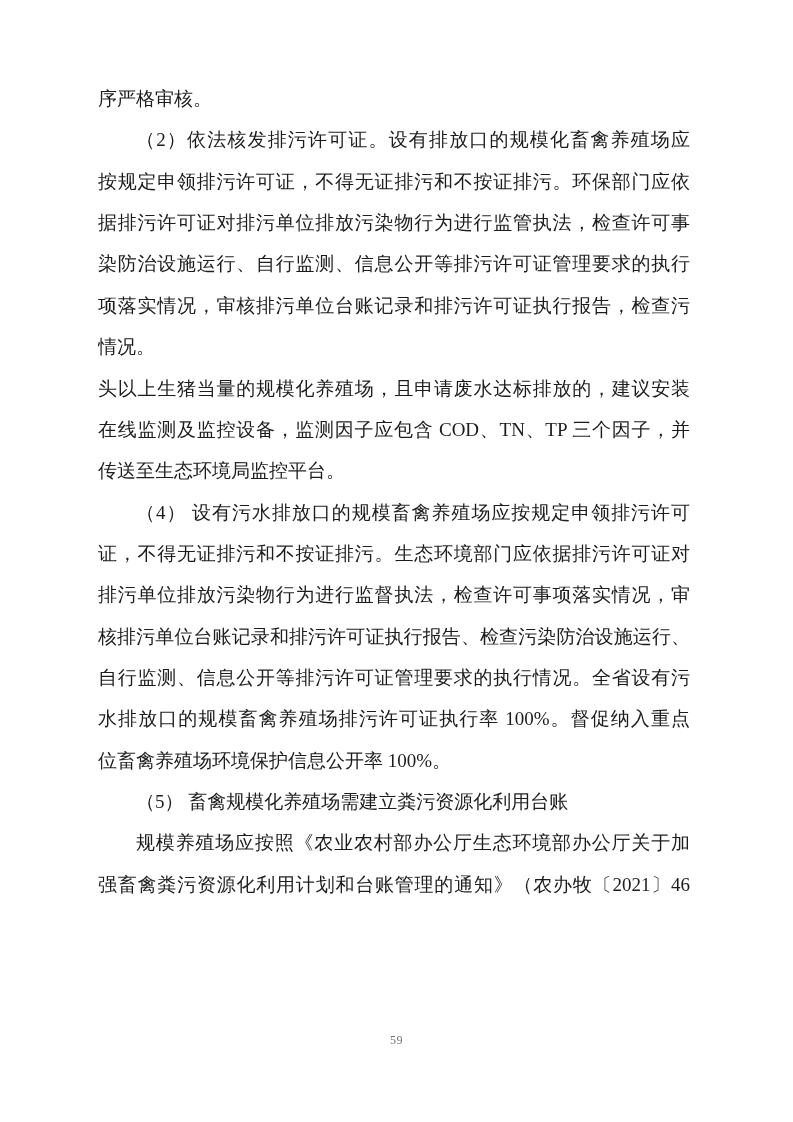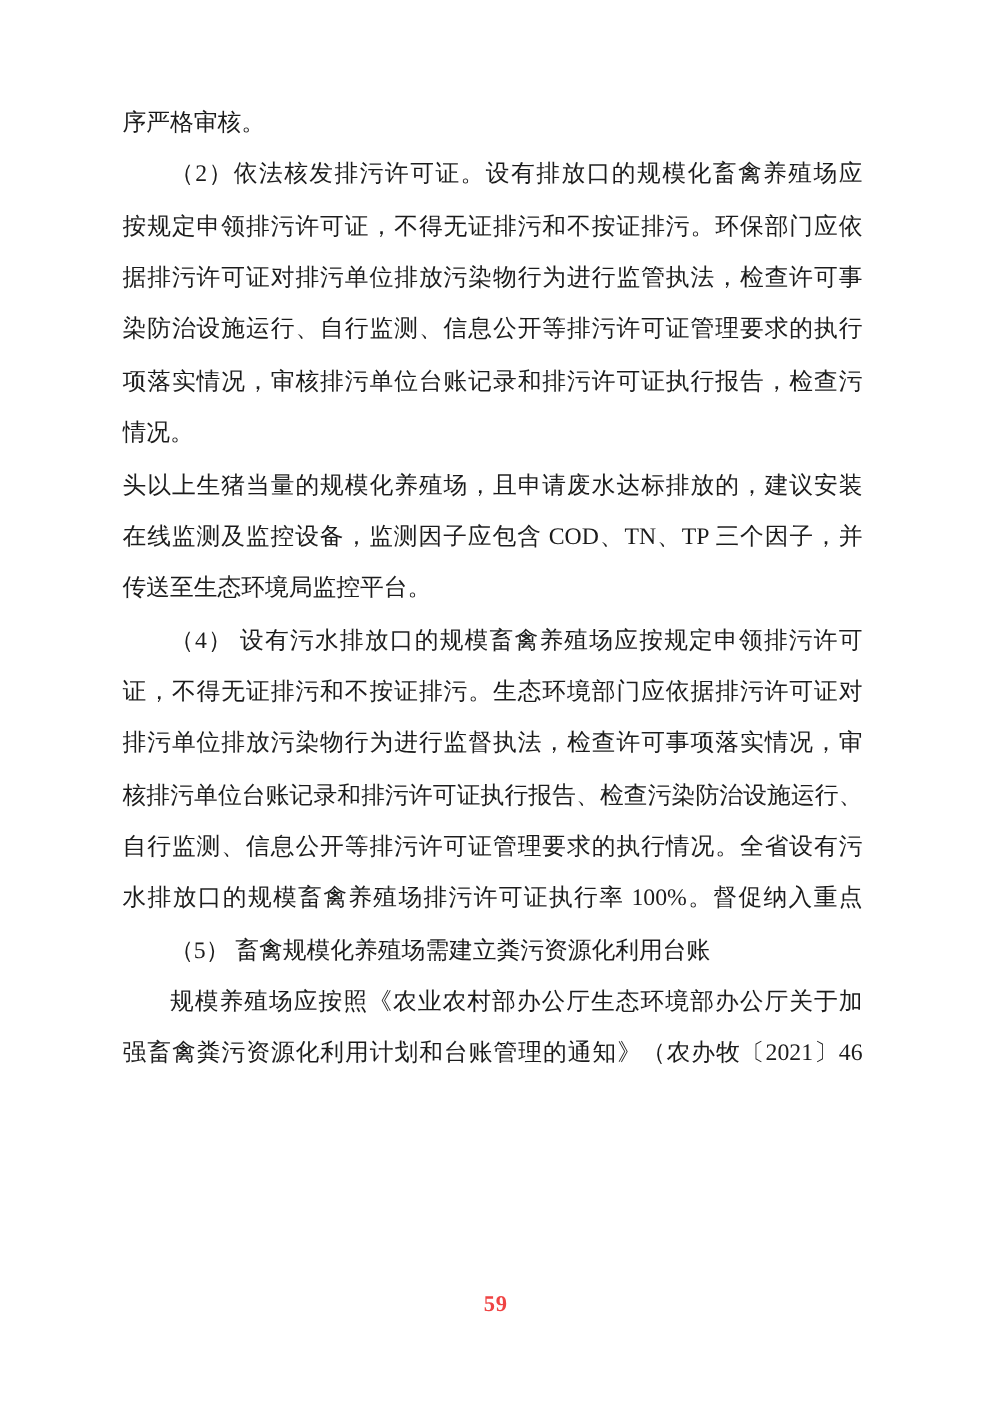--- a/index.html
+++ b/index.html
@@ -15,23 +15,22 @@
   }
   .line{
     height:41.36px;line-height:41.36px;
     text-align:justify;text-align-last:justify;
     overflow:hidden;
   }
   .line.last{text-align-last:auto;}
   .line.indent{text-indent:2em;}
   .page-number{
     position:absolute;top:1033px;left:0;width:100%;
-    text-align:center;font-size:18px;color:#ef4444;
+    text-align:center;font-size:12px;color:#737373;
     letter-spacing:0.5px;
-    font-weight:bold;
   }
 </style>
 </head>
 <body>
 
 <div class="page">
   <div class="content">
       <div>
         <div class="line last">序严格审核。</div>
       </div>
@@ -48,20 +47,21 @@
         <div class="line">在线监测及监控设备，监测因子应包含 COD、TN、TP 三个因子，并</div>
         <div class="line last">传送至生态环境局监控平台。</div>
       </div>
       <div>
         <div class="line indent">（4） 设有污水排放口的规模畜禽养殖场应按规定申领排污许可</div>
         <div class="line">证，不得无证排污和不按证排污。生态环境部门应依据排污许可证对</div>
         <div class="line">排污单位排放污染物行为进行监督执法，检查许可事项落实情况，审</div>
         <div class="line">核排污单位台账记录和排污许可证执行报告、检查污染防治设施运行、</div>
         <div class="line">自行监测、信息公开等排污许可证管理要求的执行情况。全省设有污</div>
         <div class="line">水排放口的规模畜禽养殖场排污许可证执行率 100%。督促纳入重点</div>
+        <div class="line last">位畜禽养殖场环境保护信息公开率 100%。</div>
       </div>
       <div>
         <div class="line last indent">（5） 畜禽规模化养殖场需建立粪污资源化利用台账</div>
       </div>
       <div>
         <div class="line indent">规模养殖场应按照《农业农村部办公厅生态环境部办公厅关于加</div>
         <div class="line">强畜禽粪污资源化利用计划和台账管理的通知》（农办牧〔2021〕46</div>
       </div>
     </div>
   <div class="page-number">59</div>

